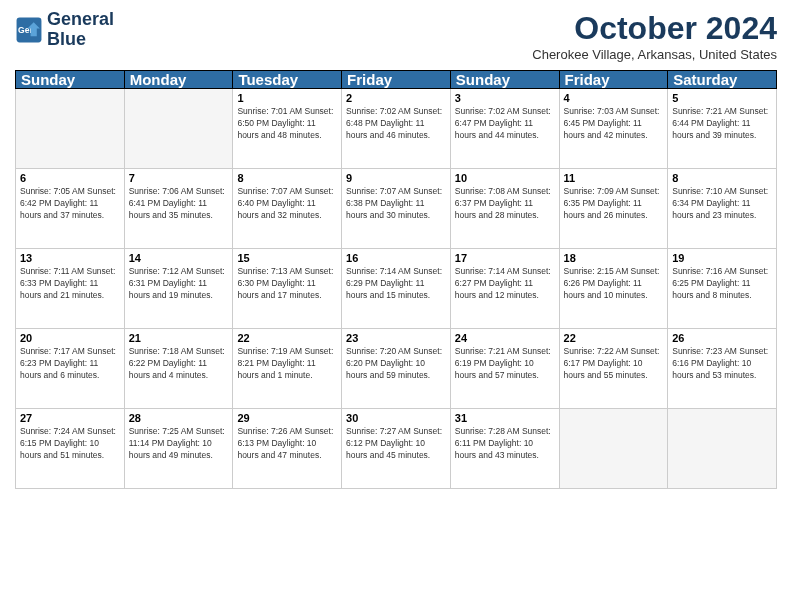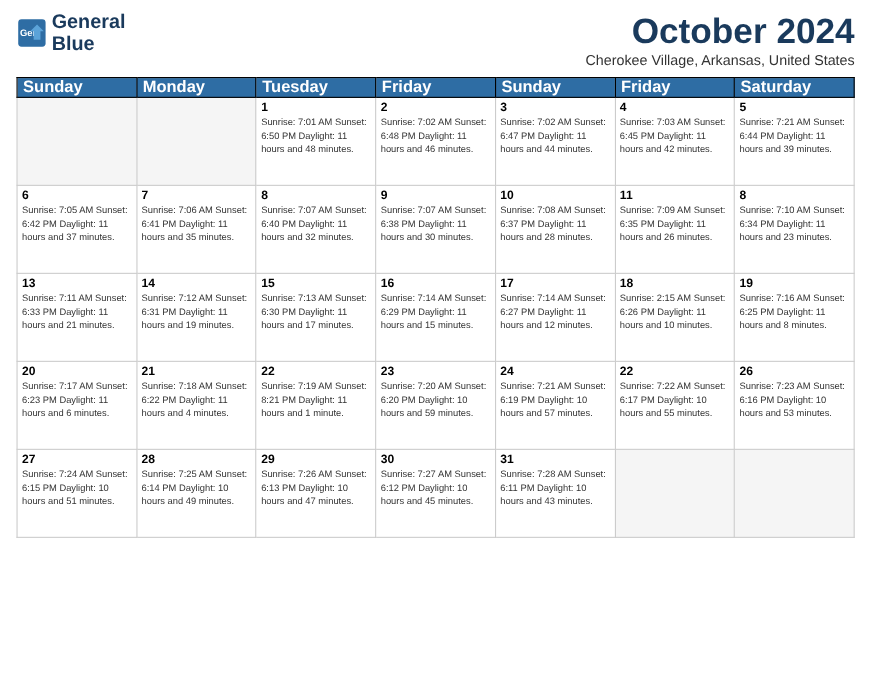--- a/index.html
+++ b/index.html
@@ -294,21 +294,21 @@
         <tr>
           <td>
             <span class="day-num">27</span>
             <div class="day-info">Sunrise: 7:24 AM
 Sunset: 6:15 PM
 Daylight: 10 hours and 51 minutes.</div>
           </td>
           <td>
             <span class="day-num">28</span>
             <div class="day-info">Sunrise: 7:25 AM
-Sunset: 6:14 PM
+Sunset: 11:14 PM
 Daylight: 10 hours and 49 minutes.</div>
           </td>
           <td>
             <span class="day-num">29</span>
             <div class="day-info">Sunrise: 7:26 AM
 Sunset: 6:13 PM
 Daylight: 10 hours and 47 minutes.</div>
           </td>
           <td>
             <span class="day-num">30</span>

